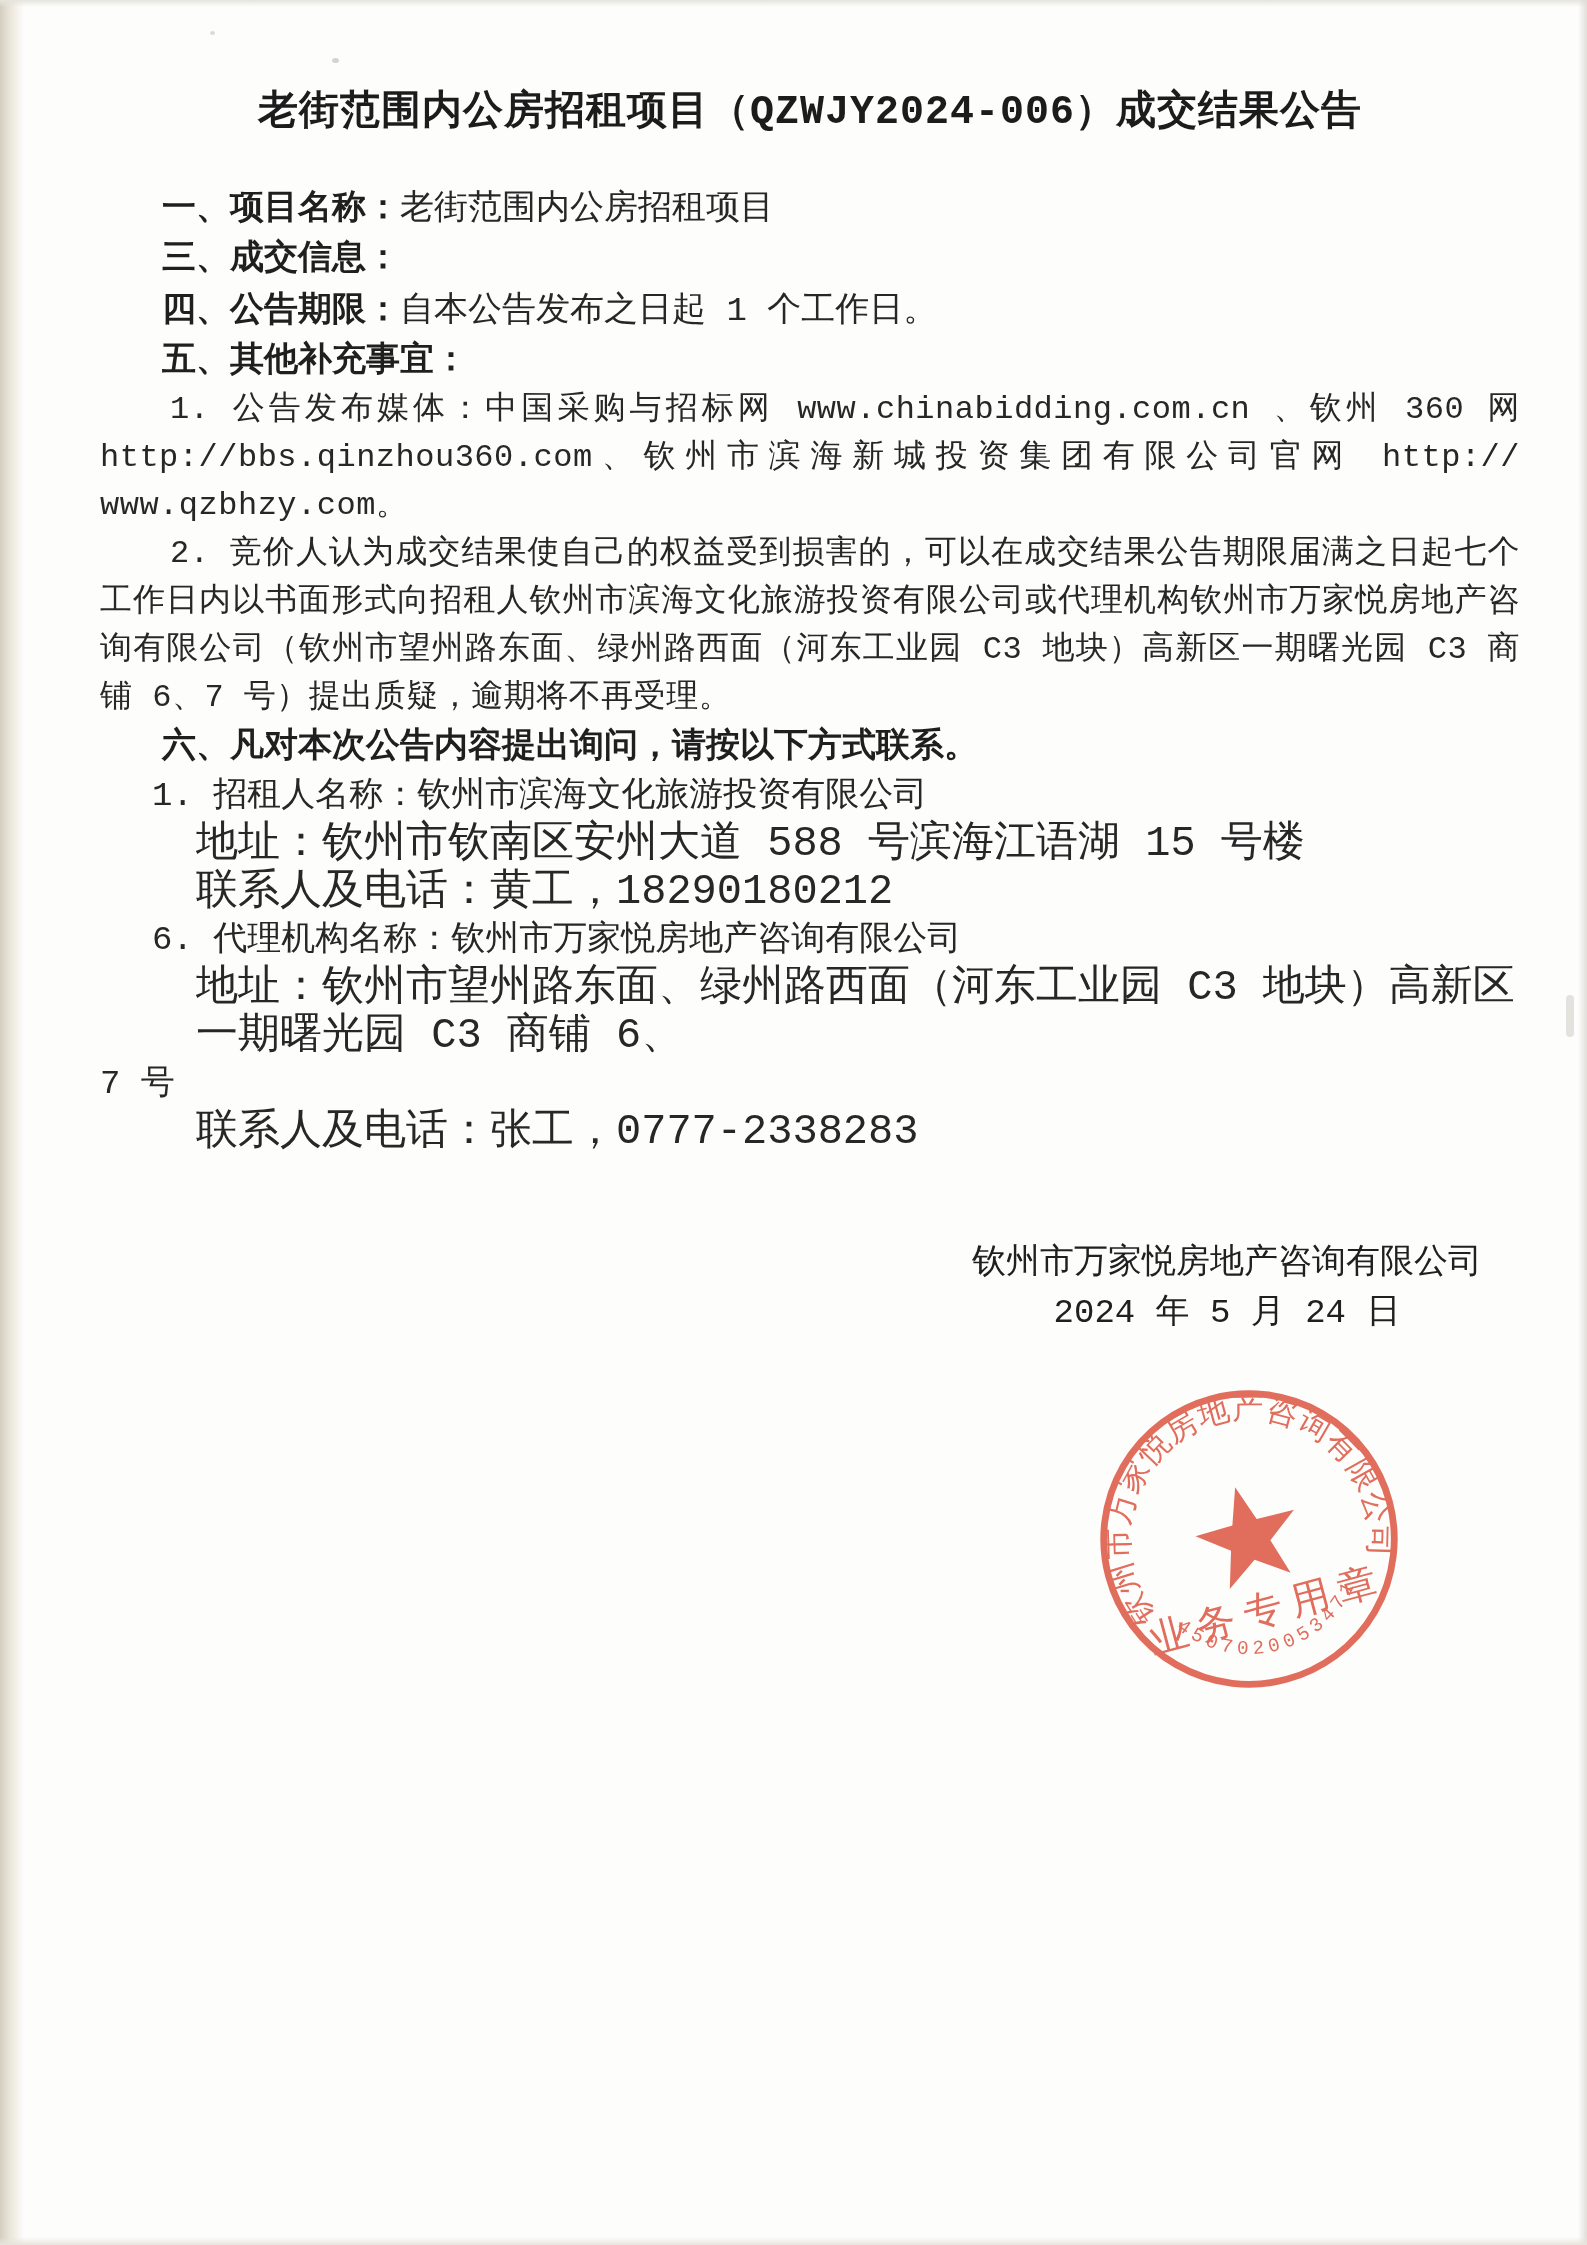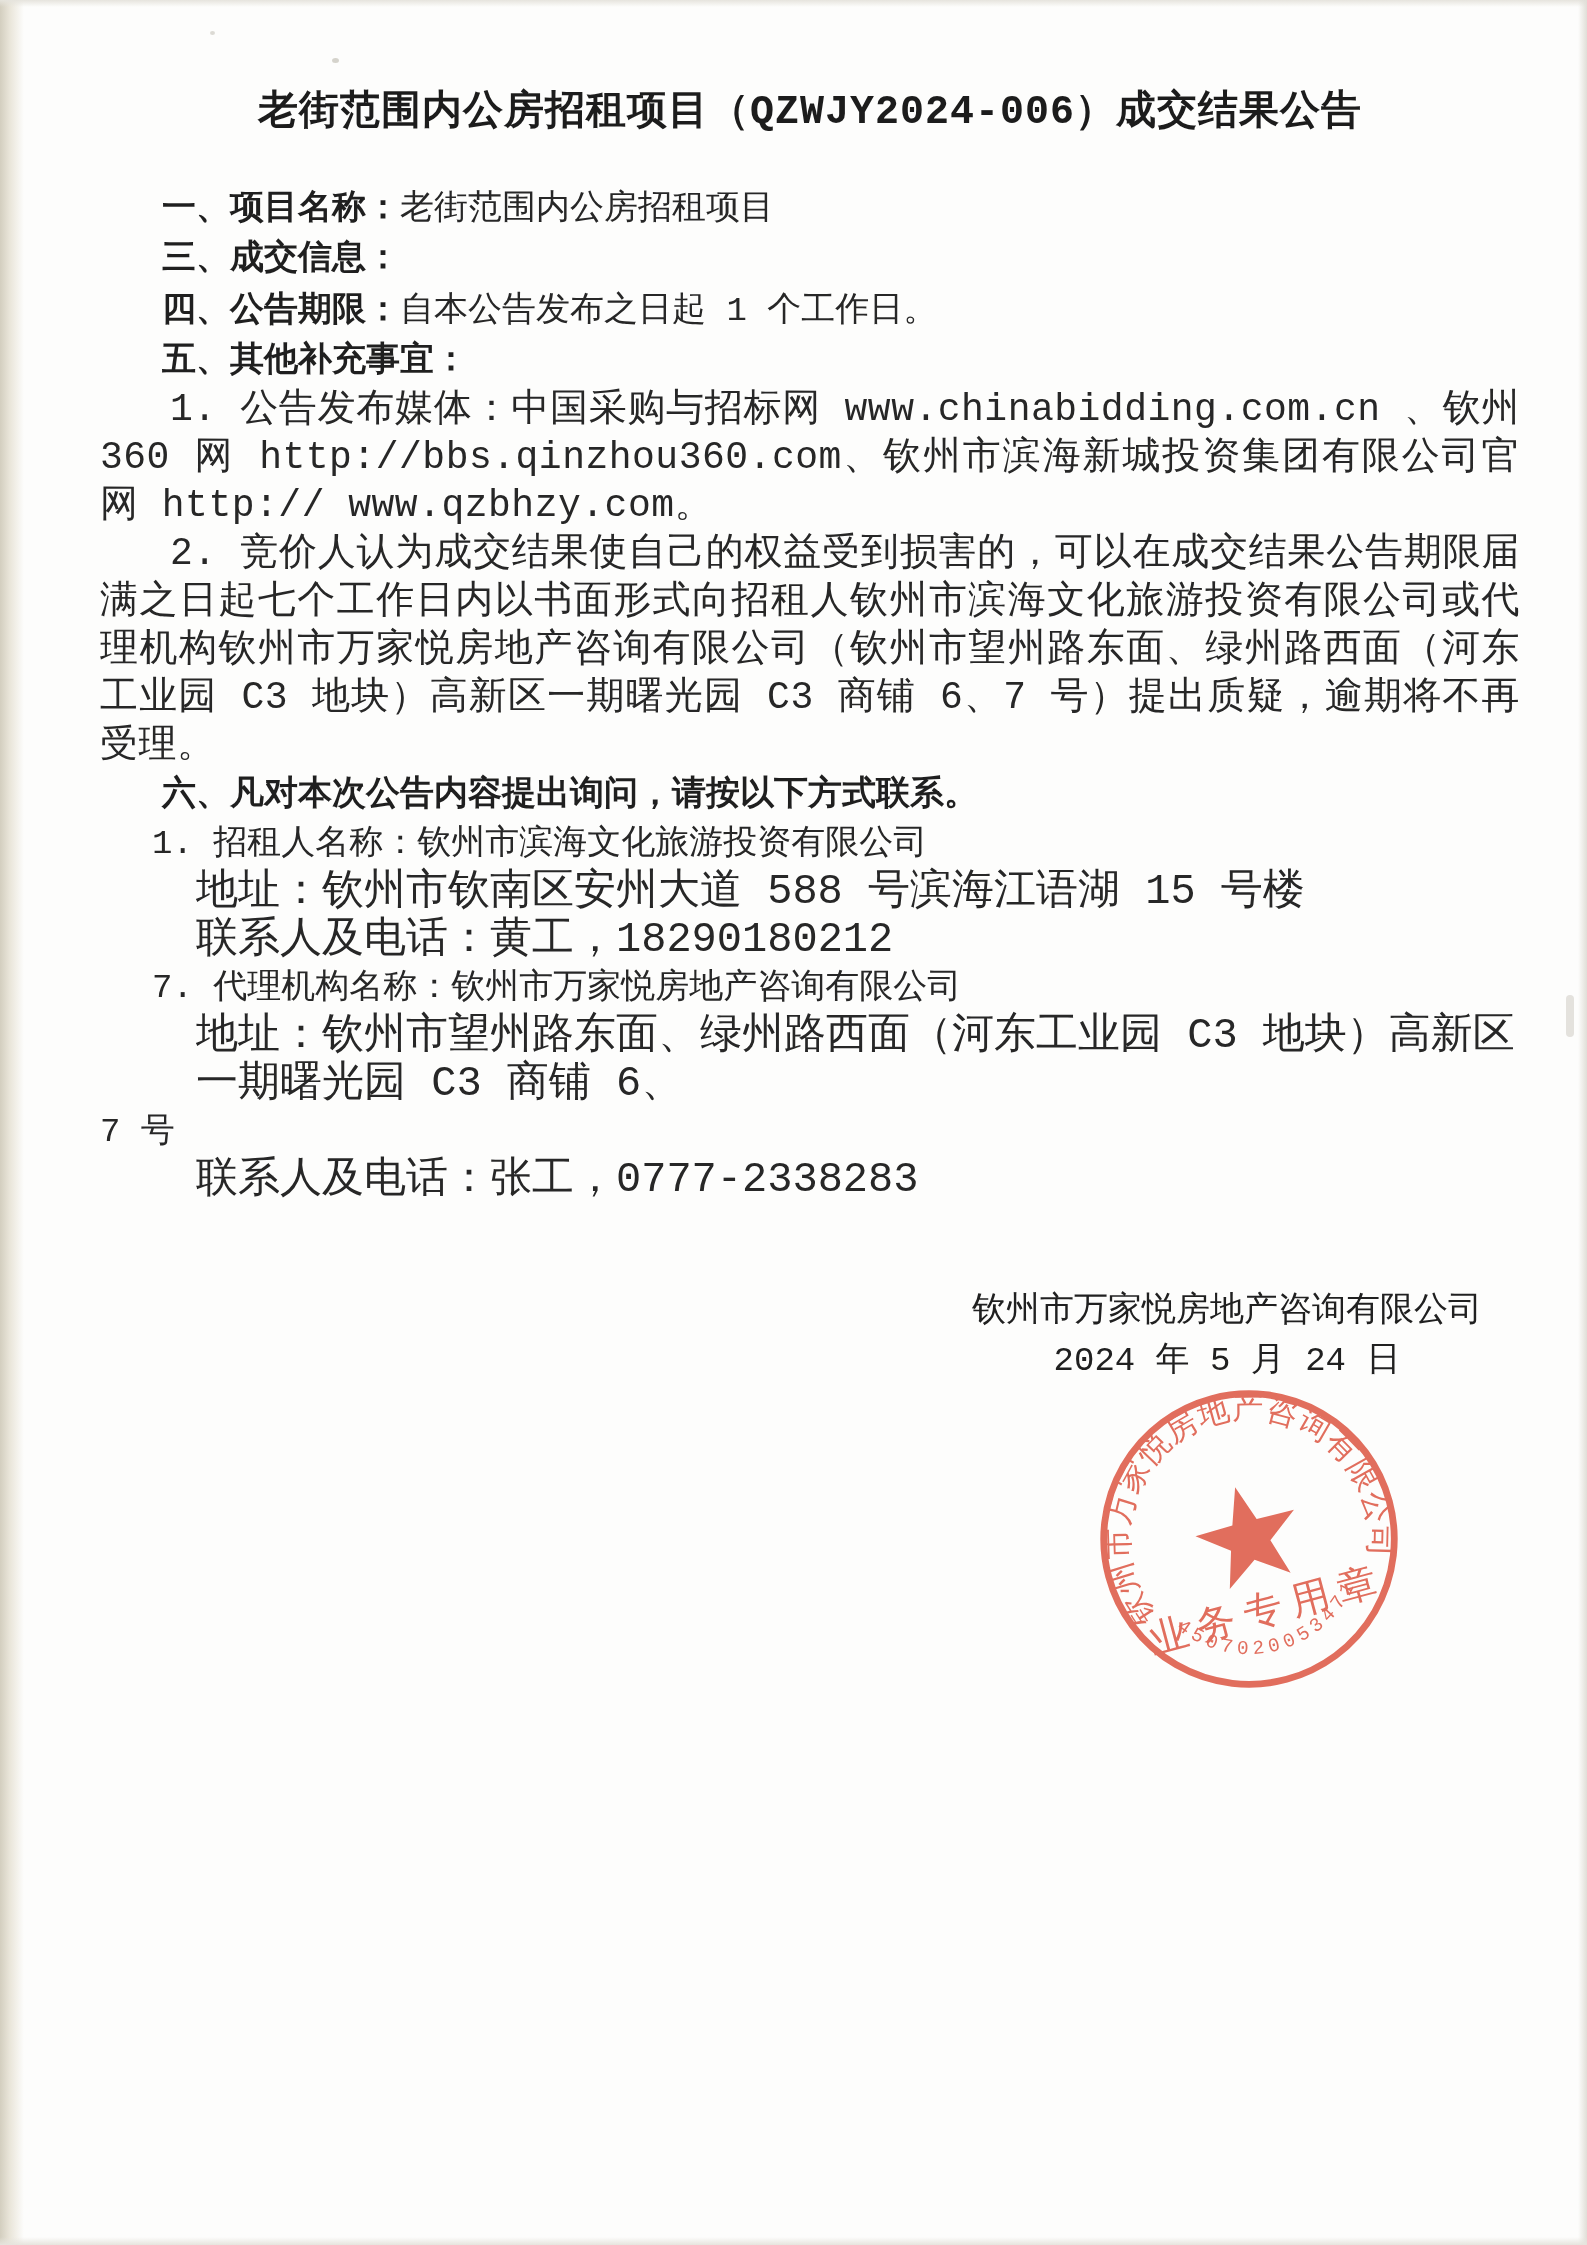--- a/index.html
+++ b/index.html
@@ -24,21 +24,21 @@
   .speck.c { left:210px; top:31px;  width:5px; height:4px; opacity:.45; }
 
   .content { position:absolute; left:100px; top:8px; width:1420px; padding-top:80px; z-index:2; }
 
   .title { margin:0 0 46px 0; font-size:40px; font-weight:700; line-height:50px;
     text-align:center; letter-spacing:1px; color:#1c1c1c; }
 
   p { margin:0; }
   .sec  { font-size:34px; line-height:50px; padding-left:62px; }
   .sec .lbl { font-weight:700; color:#1f1f1f; }
-  .para { font-size:38px; line-height:48px; text-align:justify; text-indent:70px;
+  .para { font-size:32px; line-height:48px; text-align:justify; text-indent:70px;
     letter-spacing:.5px; }
   .item { font-size:34px; line-height:48px; padding-left:52px; }
   .sub  { font-size:42px; line-height:48px; padding-left:96px; }
   .sub-cont { font-size:34px; line-height:48px; padding-left:0; }
 
   .s4 { margin-top:2px; }
 
   table.deal { border-collapse:collapse; table-layout:fixed; width:1307px;
     margin:0 0 0 40px; }
   table.deal th, table.deal td { border:2px solid #343434; height:113px;
@@ -100,21 +100,21 @@
     <p class="para">1. 公告发布媒体：中国采购与招标网 www.chinabidding.com.cn 、钦州 360 网 http://bbs.qinzhou360.com、钦州市滨海新城投资集团有限公司官网 http:// www.qzbhzy.com。</p>
 
     <p class="para">2. 竞价人认为成交结果使自己的权益受到损害的，可以在成交结果公告期限届满之日起七个工作日内以书面形式向招租人钦州市滨海文化旅游投资有限公司或代理机构钦州市万家悦房地产咨询有限公司（钦州市望州路东面、绿州路西面（河东工业园 C3 地块）高新区一期曙光园 C3 商铺 6、7 号）提出质疑，逾期将不再受理。</p>
 
     <p class="sec"><span class="lbl">六、凡对本次公告内容提出询问，请按以下方式联系。</span></p>
 
     <p class="item">1. 招租人名称：钦州市滨海文化旅游投资有限公司</p>
     <p class="sub">地址：钦州市钦南区安州大道 588 号滨海江语湖 15 号楼</p>
     <p class="sub">联系人及电话：黄工，18290180212</p>
 
-    <p class="item">7. 代理机构名称：钦州市万家悦房地产咨询有限公司</p>
+    <p class="item">6. 代理机构名称：钦州市万家悦房地产咨询有限公司</p>
     <p class="sub">地址：钦州市望州路东面、绿州路西面（河东工业园 C3 地块）高新区一期曙光园 C3 商铺 6、</p>
     <p class="sub-cont">7 号</p>
     <p class="sub">联系人及电话：张工，0777-2338283</p>
 
     <div class="sign-block">
       <div class="sign-inner">
         <div class="sign-company">钦州市万家悦房地产咨询有限公司</div>
         <div class="sign-date">2024 年 5 月 24 日</div>
       </div>
     </div>

